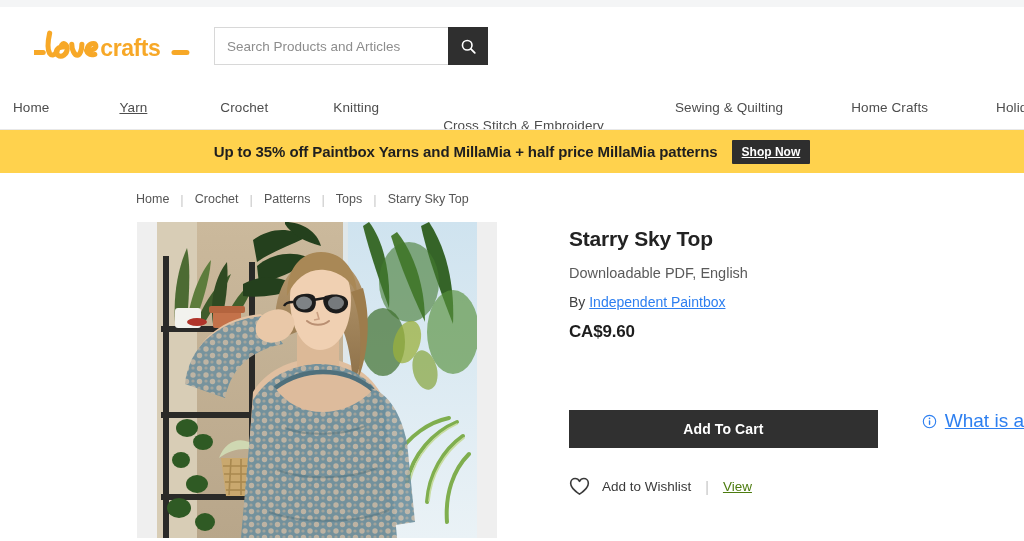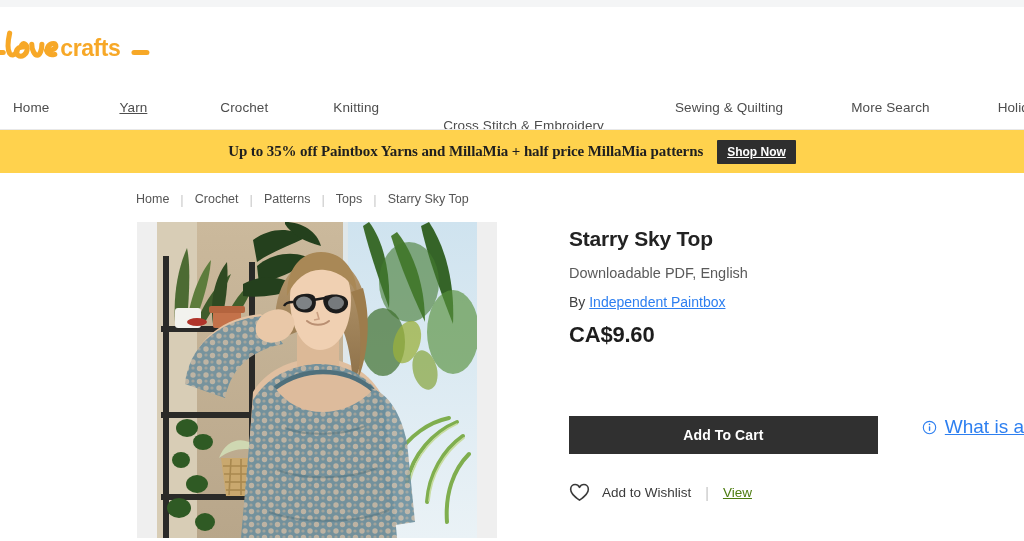--- a/index.html
+++ b/index.html
@@ -19,20 +19,21 @@
   }
 
   
   .header {
     height: 78px;
     background: #ffffff;
     display: flex;
     align-items: center;
     padding-left: 8px;
     position: relative;
+    margin-left: 40px;
   }
 
   .logo {
     width: 175px;
     flex: 0 0 175px;
     display: flex;
     align-items: center;
     justify-content: center;
     overflow: hidden;
     margin-left: -14px;
@@ -97,21 +98,20 @@
     display: flex;
     align-items: center;
     justify-content: center;
     gap: 14px;
   }
   .promo-text {
     font-size: 15px;
     font-weight: bold;
     color: #1f1f1f;
     letter-spacing: -0.1px;
-    font-family: Liberation Serif, serif;
   }
   .promo-btn {
     background: #2e2e2e;
     color: #ffffff;
     font-size: 12px;
     font-weight: bold;
     text-decoration: underline;
     padding: 5px 10px;
     border: none;
     cursor: pointer;
@@ -192,21 +192,21 @@
     font-size: 14px;
     color: #3f3f3f;
     margin-bottom: 12px;
   }
   .designer-link {
     color: #2d7ff0;
     text-decoration: underline;
     cursor: pointer;
   }
   .product-price {
-    font-size: 22px;
+    font-size: 17px;
     font-weight: bold;
     color: #1d1d1d;
     letter-spacing: -0.2px;
   }
 
   .cart-row {
     display: flex;
     align-items: flex-start;
     margin-top: 68px;
   }
@@ -278,30 +278,41 @@
 
         <path d="M57 28 C63 28, 68 26, 67 22 C66 19, 60 20, 58 25 C56 30, 60 34, 66 32"></path>
       </g>
       <text x="72" y="34" font-family="Liberation Sans, sans-serif" font-size="25" font-weight="bold" fill="#f7a827" letter-spacing="-0.5">crafts</text>
       <g stroke="#f7a827" stroke-width="5.5" stroke-linecap="round">
         <path d="M152 30 H166"></path>
       </g>
     </svg>
   </div>
 
+  <div class="search-wrap">
+    <input class="search-input" type="text" placeholder="Search Products and Articles" style="">
+    <button class="search-btn">
+      <span>
+        <svg width="17" height="17" viewBox="0 0 20 20" aria-hidden="true">
+          <circle cx="8.5" cy="8.5" r="5.6" fill="none" stroke="#ffffff" stroke-width="1.9"></circle>
+          <line x1="12.7" y1="12.7" x2="17.4" y2="17.4" stroke="#ffffff" stroke-width="2.1" stroke-linecap="round"></line>
+        </svg>
+      </span>
+    </button>
+  </div>
 </div>
 
 <div class="nav">
   <div class="nav-item" style="margin-left:13px;">Home</div>
   <div class="nav-item" style="margin-left:70px;text-decoration:underline;">Yarn</div>
   <div class="nav-item" style="margin-left:73px;">Crochet</div>
   <div class="nav-item" style="margin-left:65px;">Knitting</div>
   <div class="nav-item" style="margin-left:64px;margin-top:36px;">Cross Stitch &amp; Embroidery</div>
   <div class="nav-item" style="margin-left:71px;">Sewing &amp; Quilting</div>
-  <div class="nav-item" style="margin-left:68px;">More Search</div>
+  <div class="nav-item" style="margin-left:68px;">Home Crafts</div>
   <div class="nav-item" style="margin-left:68px;">Holidays</div>
 </div>
 
 <div class="promo">
   <div class="promo-text">Up to 35% off Paintbox Yarns and MillaMia + half price MillaMia patterns</div>
   <button class="promo-btn">Shop Now</button>
 </div>
 
 <div class="content">
 

